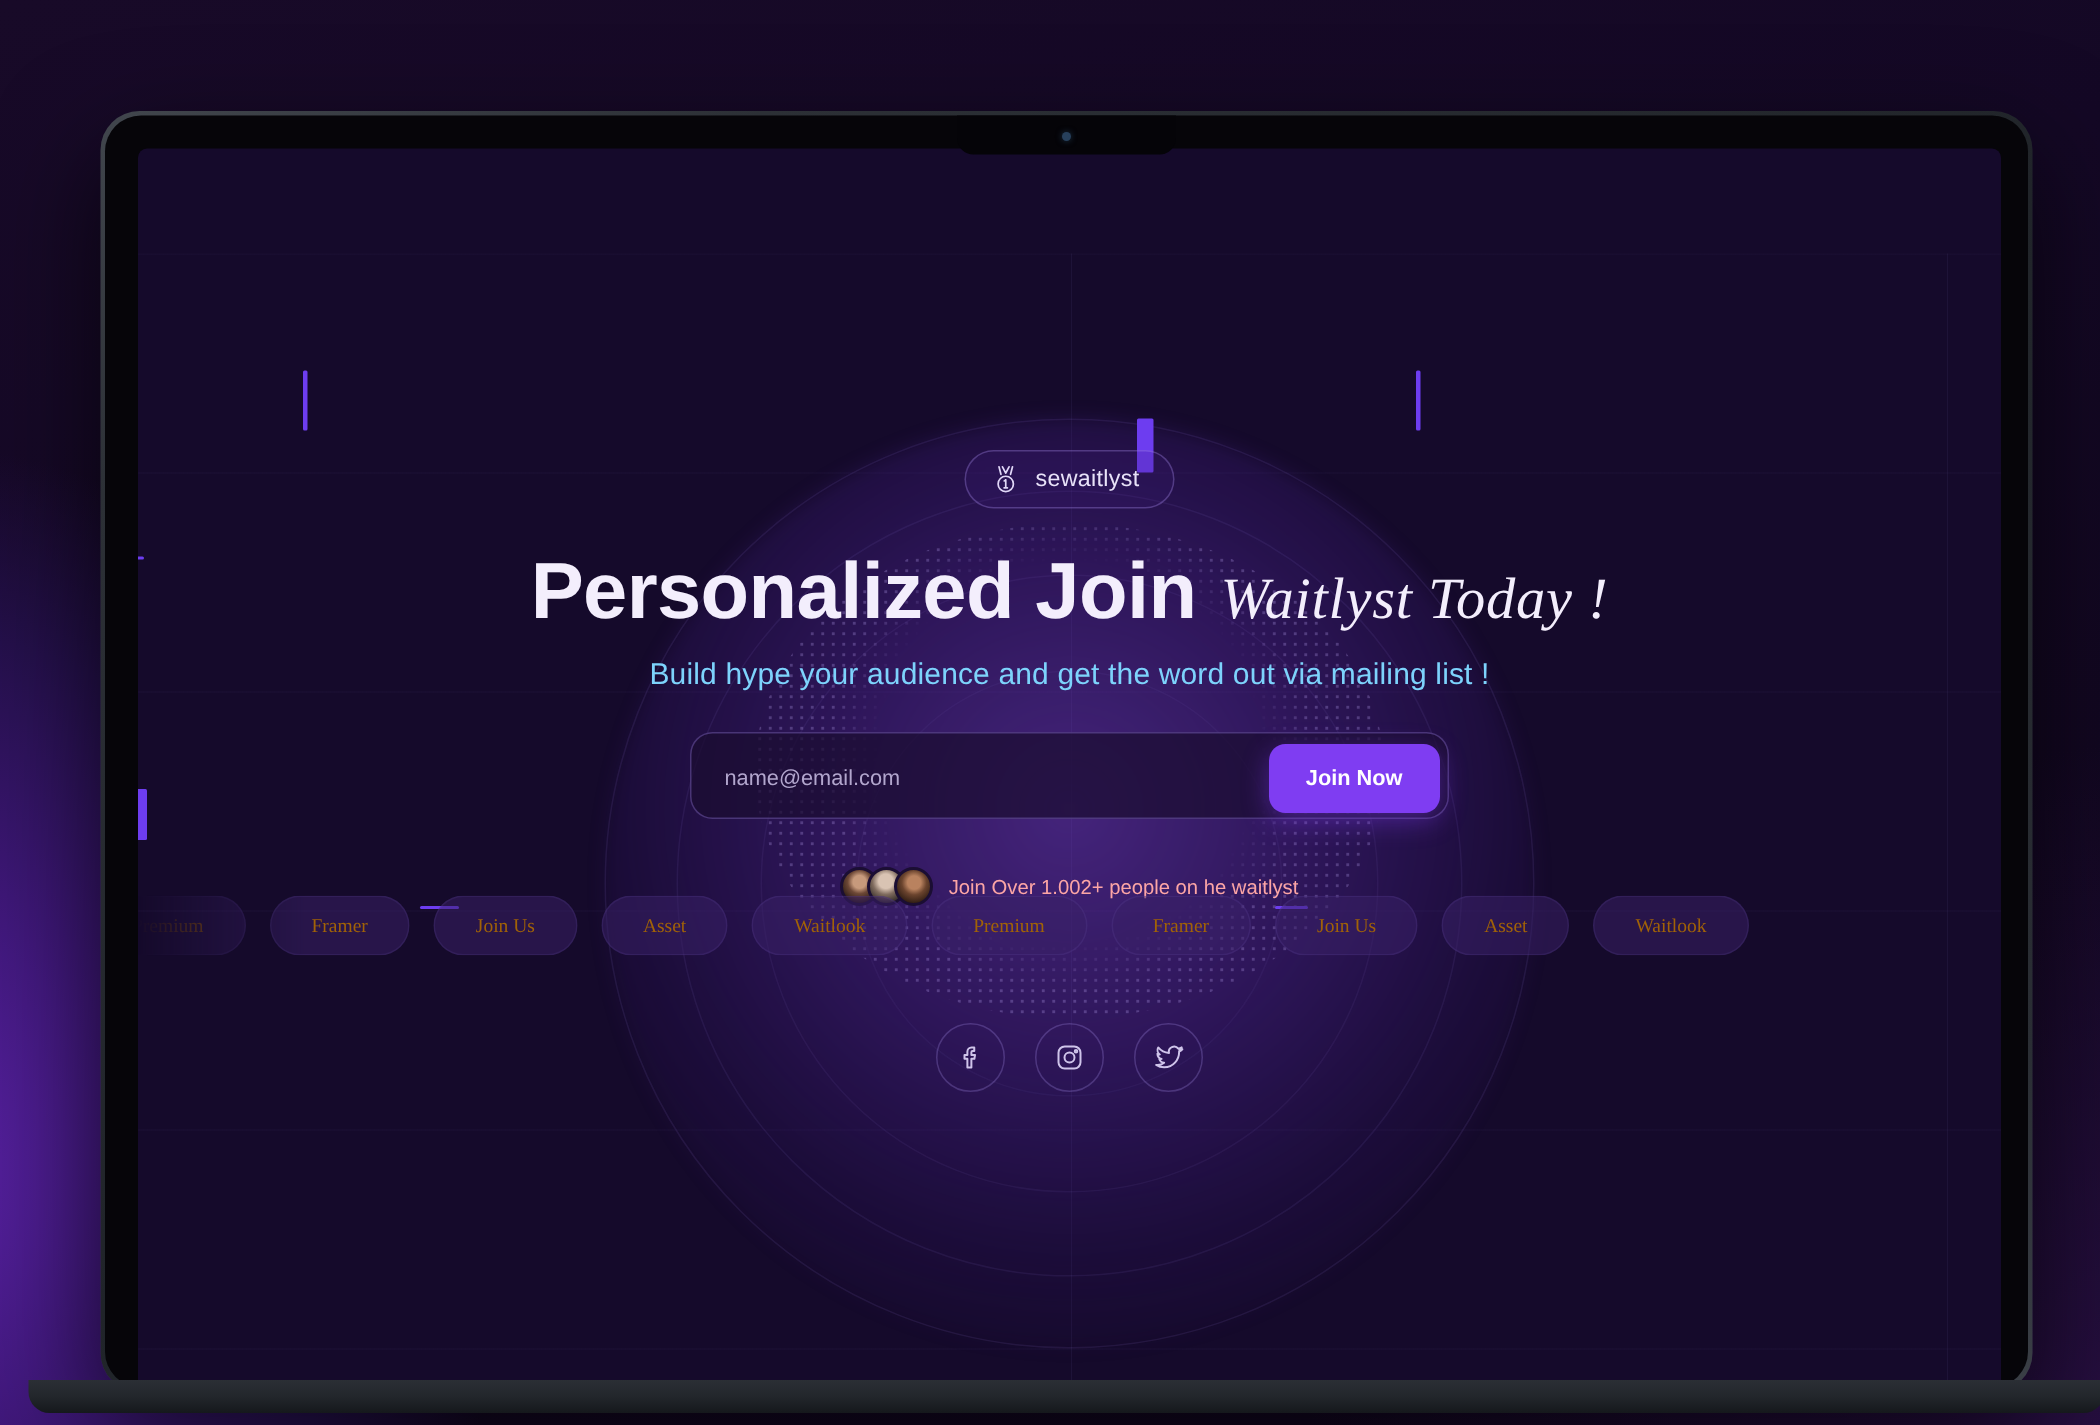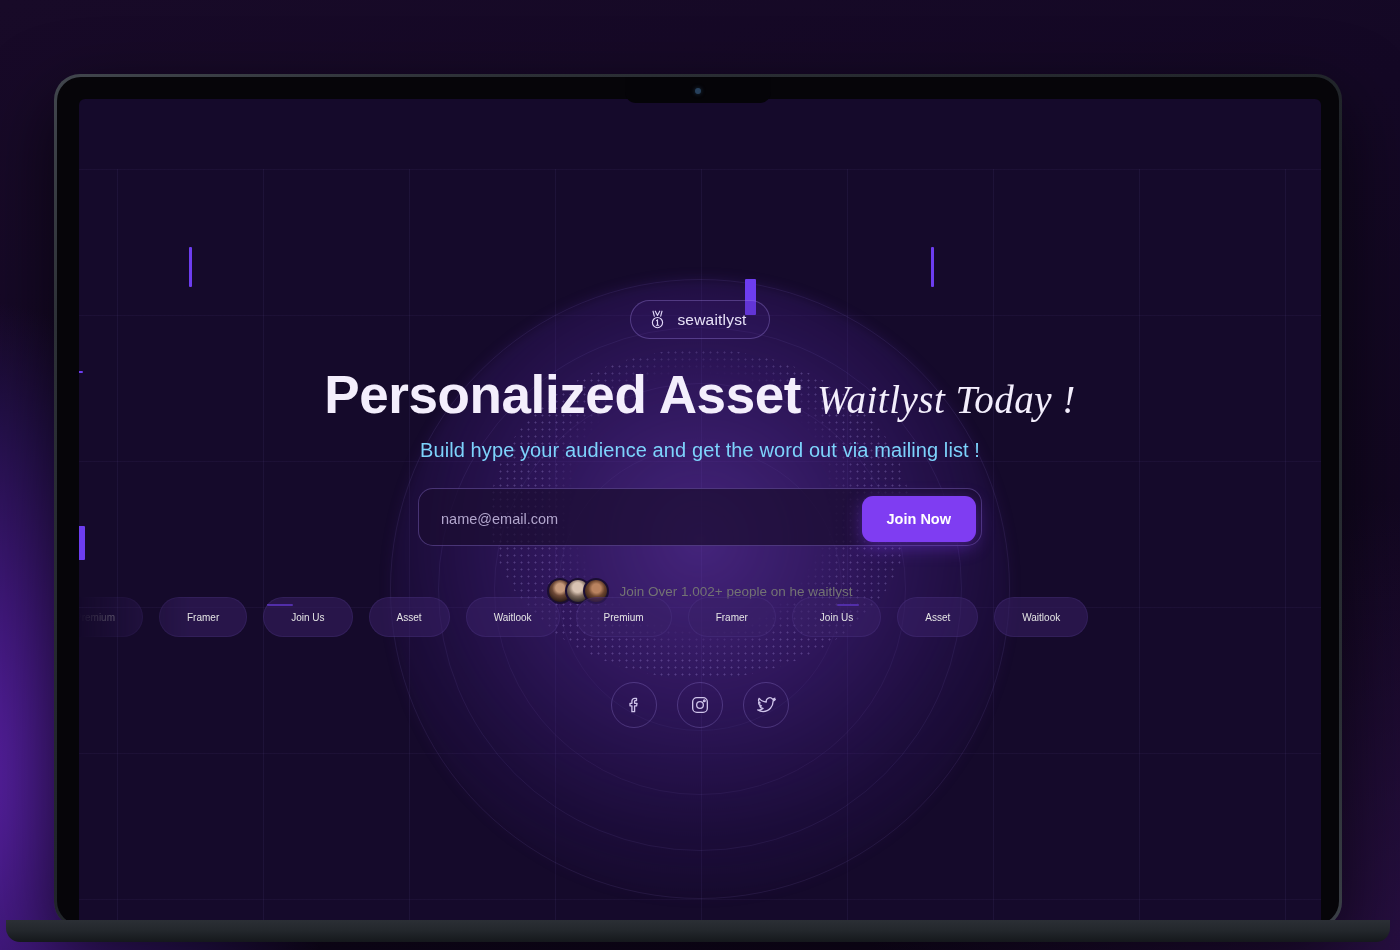--- a/index.html
+++ b/index.html
@@ -14,21 +14,21 @@
   #backdrop{
     position:absolute; inset:0;
     background:
       radial-gradient(520px 620px at -60px 780px, #5b22a8 0%, #3d1776 32%, #24104a 58%, rgba(18,7,32,0) 78%),
       radial-gradient(900px 700px at 1500px 980px, #2a1046 0%, rgba(18,7,32,0) 70%),
       linear-gradient(160deg,#180a28 0%, #140825 40%, #10061c 100%);
   }
 
   
   #laptop{
-    position:absolute; left:54px; top:74px; width:1288px; height:850px;
+    position:absolute; left:67px; top:74px; width:1288px; height:850px;
   }
   #lid{
     position:absolute; left:0; top:0; width:1288px; height:854px;
     border-radius:26px;
     background:linear-gradient(150deg,#41464d 0%, #2c3036 16%, #202429 50%, #2a2e34 86%, #3a3f46 100%);
     padding:3px;
     box-shadow:0 26px 70px rgba(0,0,0,.62);
   }
   #bezel{
     position:absolute; left:3px; top:3px; width:1282px; height:848px;
@@ -120,21 +120,21 @@
     font-family:"Liberation Serif", serif;
     font-style:italic; font-weight:400; letter-spacing:.5px;
     font-size:39px; padding-left:16px;
   }
 
   .sub{
     margin-top:16px; font-size:20px; color:#7dd3fc; letter-spacing:.1px;
   }
 
   .form{
-    margin-top:26px; width:564px; height:58px;
+    margin-top:26px; width:506px; height:58px;
     display:flex; align-items:center;
     border:1px solid rgba(162,132,240,.34);
     border-radius:15px;
     background:rgba(26,13,48,.72);
     padding:5px 5px 2px 22px;
   }
   .form input{
     flex:1; height:100%; border:0; outline:0; background:transparent;
     color:#efe9fb; font-size:14.5px; font-family:inherit;
   }
@@ -148,34 +148,34 @@
 
   .proof{ margin-top:32px; display:flex; align-items:center; }
   .avatars{ display:flex; }
   .av{
     width:26px; height:26px; border-radius:50%;
     border:2px solid #1b0e33; margin-right:-8px; overflow:hidden;
   }
   .av:nth-child(1){ background:radial-gradient(circle at 50% 36%, #c79a7c 0 24%, #6d4836 44%, #2a1a14 78%, #120b09 100%); }
   .av:nth-child(2){ background:radial-gradient(circle at 48% 34%, #d9c3b3 0 26%, #7f6b5e 48%, #312a26 80%, #14100e 100%); }
   .av:nth-child(3){ background:radial-gradient(circle at 52% 38%, #b9825f 0 25%, #6b442e 46%, #2c1b12 80%, #140c08 100%); }
-  .proof .ptext{ margin-left:18px; font-size:13.5px; color:#737373; }
+  .proof .ptext{ margin-left:18px; font-size:13.5px; color:#fca5a5; }
 
   .marquee{
     position:absolute; left:0; right:0; top:498px; height:40px;
     -webkit-mask-image:linear-gradient(to right, transparent 0, #000 9%, #000 91%, transparent 100%);
     mask-image:linear-gradient(to right, transparent 0, #000 9%, #000 91%, transparent 100%);
   }
   .mrow{ position:absolute; left:-32px; display:flex; gap:16px; align-items:center; }
   .pill{
     height:40px; padding:0 27px; display:flex; align-items:center;
     border-radius:999px;
     background:rgba(58,32,104,.52);
     border:1px solid rgba(150,122,228,.10);
-    color:#e5e5e5; font-size:10px; white-space:nowrap;
+    color:#a16207; font-size:13px; white-space:nowrap;font-family:Liberation Serif, serif;
   }
 
   .socials{ position:absolute; left:0; right:0; top:583px; display:flex; justify-content:center; gap:20px; }
   .soc{
     width:46px; height:46px; border-radius:50%;
     border:1px solid rgba(175,150,245,.26);
     display:flex; align-items:center; justify-content:center;
     cursor:pointer;
   }
   .soc svg{ display:block; }
@@ -218,21 +218,21 @@
                 <path d="M4 1.2 L5.3 6.2"></path>
                   <path d="M13 1.2 L11.7 6.2"></path>
                 <path d="M6.3 1.2 L8.5 5.4 L10.7 1.2"></path>
                 <circle cx="8.5" cy="12.6" r="5.1"></circle>
                 <path d="M8.5 9.9 L7.5 10.6 M8.5 9.9 L8.5 15.2 M7.4 15.2 L9.6 15.2"></path>
               </svg>
             </span>
             <span>sewaitlyst</span>
           </div>
 
-          <h1><span>Personalized Asset</span><span class="ital">Waitlyst Today !</span></h1>
+          <h1><span>Personalized Join</span><span class="ital">Waitlyst Today !</span></h1>
 
           <div class="sub">Build hype your audience and get the word out via mailing list !</div>
 
           <form class="form">
             <input type="email" placeholder="name@email.com" style="">
             <button class="joinbtn" type="submit">Join Now</button>
           </form>
 
           <div class="proof">
             <div class="avatars">

